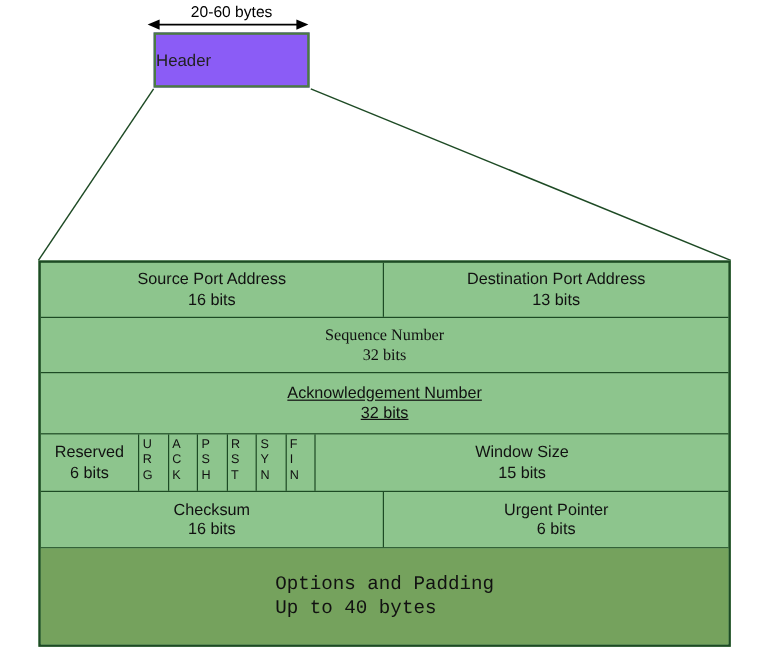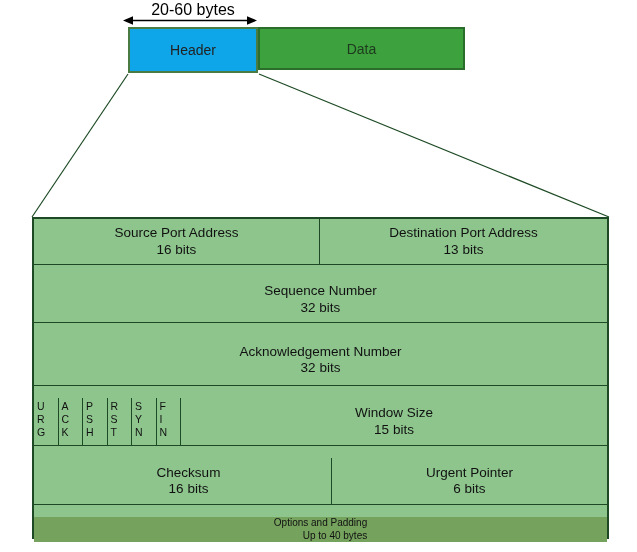--- a/index.html
+++ b/index.html
@@ -4,59 +4,59 @@
 <style>
   html,body{margin:0;padding:0;background:#ffffff;}
   *{box-sizing:border-box;}
   .stage{
     position:relative;width:637px;height:552px;background:#ffffff;overflow:hidden;
     font-family:"Liberation Sans","DejaVu Sans",sans-serif;color:#111111;
   }
   .overlay{position:absolute;left:0;top:0;width:637px;height:552px;pointer-events:none;}
   .measure-label{
     position:absolute;left:125px;top:2px;width:136px;height:17px;
-    text-align:center;font-size:16px;line-height:16px;color:#000000;
+    text-align:center;font-size:13px;line-height:16px;color:#000000;
   }
   .hdr-box{
     position:absolute;left:128px;top:27px;width:130px;height:46px;
-    background:#0ea5e9;border:2px solid #4a7b42;
-    display:flex;align-items:center;justify-content:center;
+    background:#8b5cf6;border:2px solid #4a7b42;
+    display:flex;align-items:center;
     font-size:14px;color:#222222;
   }
   .data-box{
     position:absolute;left:258px;top:27px;width:207px;height:43px;
     background:#3da13d;border:2px solid #2b6e2b;
     display:flex;align-items:center;justify-content:center;
     font-size:14px;color:#1e3a1e;
   }
   .tbl{
     position:absolute;left:32px;top:217px;width:577px;height:322px;
     background:#8dc58d;border:2px solid #1d4a24;
-    display:flex;flex-direction:column;gap:12px;
+    display:flex;flex-direction:column;
   }
   .row{display:flex;border-bottom:1px solid #1d4a24;flex:0 0 auto;}
   .row:last-child{border-bottom:none;flex:1 1 auto;}
-  .r1{height:46px;} .r2{height:46px;} .r3{height:51px;} .r4{height:48px;} .r5{height:47px;padding-left:12px;}
+  .r1{height:46px;} .r2{height:46px;font-family:Liberation Serif, serif;} .r3{height:51px;text-decoration:underline;} .r4{height:48px;} .r5{height:47px;}
   .cell{
     border-right:1px solid #1d4a24;
     display:flex;flex-direction:column;align-items:center;justify-content:center;
     text-align:center;white-space:pre-line;font-size:13.5px;line-height:1.22;
     flex:0 0 auto;
   }
   .cell.grow{flex:1 1 auto;border-right:none;}
   .w-half{width:286px;}
   .w-hlen{width:57px;}
   .w-res{width:82px;}
   .flag{
     width:24.5px;align-items:flex-start;justify-content:flex-start;
     padding:2px 0 0 3px;font-size:10.5px;line-height:1.25;text-align:left;
   }
   .options{
     background:#75a25d;display:flex;align-items:center;justify-content:center;
-    text-align:right;white-space:pre-line;font-size:10px;line-height:1.25;
+    text-align:left;white-space:pre-line;font-size:16px;line-height:1.25;font-family:Liberation Mono, monospace;
   }
 </style>
 </head>
 <body>
 
 <div class="stage">
 
   <svg class="overlay" viewBox="0 0 637 552" xmlns="http://www.w3.org/2000/svg">
 
     <g>
@@ -68,23 +68,20 @@
     <line x1="128" y1="74" x2="32" y2="217" stroke="#1d4a24" stroke-width="1.2"></line>
     <line x1="259" y1="74" x2="609" y2="217" stroke="#1d4a24" stroke-width="1.2"></line>
   </svg>
 
   <div class="measure-label">20-60 bytes</div>
 
   <div class="hdr-box">
     <span>Header</span>
   </div>
 
-  <div class="data-box">
-    <span>Data</span>
-  </div>
 
   <div class="tbl">
 
     <div class="row r1">
       <div class="cell w-half">Source Port Address
 16 bits</div>
       <div class="cell grow">Destination Port Address
 13 bits</div>
     </div>
 
@@ -92,20 +89,22 @@
       <div class="cell grow">Sequence Number
 32 bits</div>
     </div>
 
     <div class="row r3">
       <div class="cell grow">Acknowledgement Number
 32 bits</div>
     </div>
 
     <div class="row r4">
+      <div class="cell w-res">Reserved
+6 bits</div>
       <div class="cell flag">U
 R
 G</div>
       <div class="cell flag">A
 C
 K</div>
       <div class="cell flag">P
 S
 H</div>
       <div class="cell flag">R

